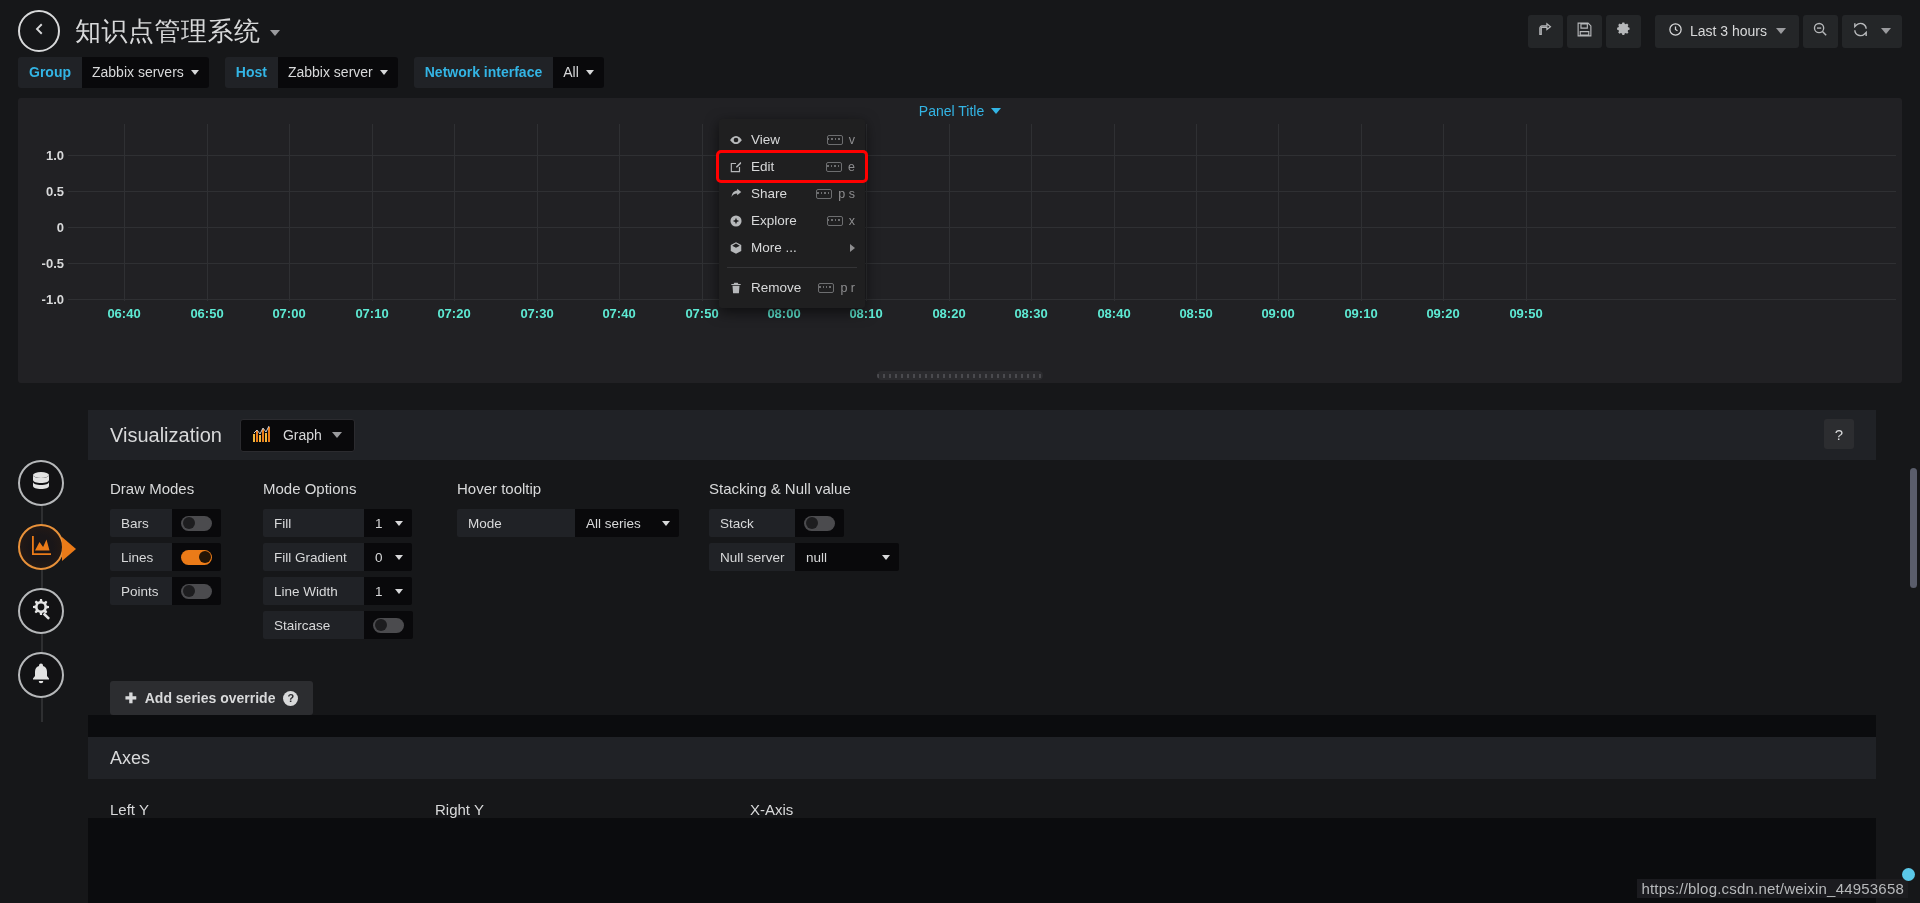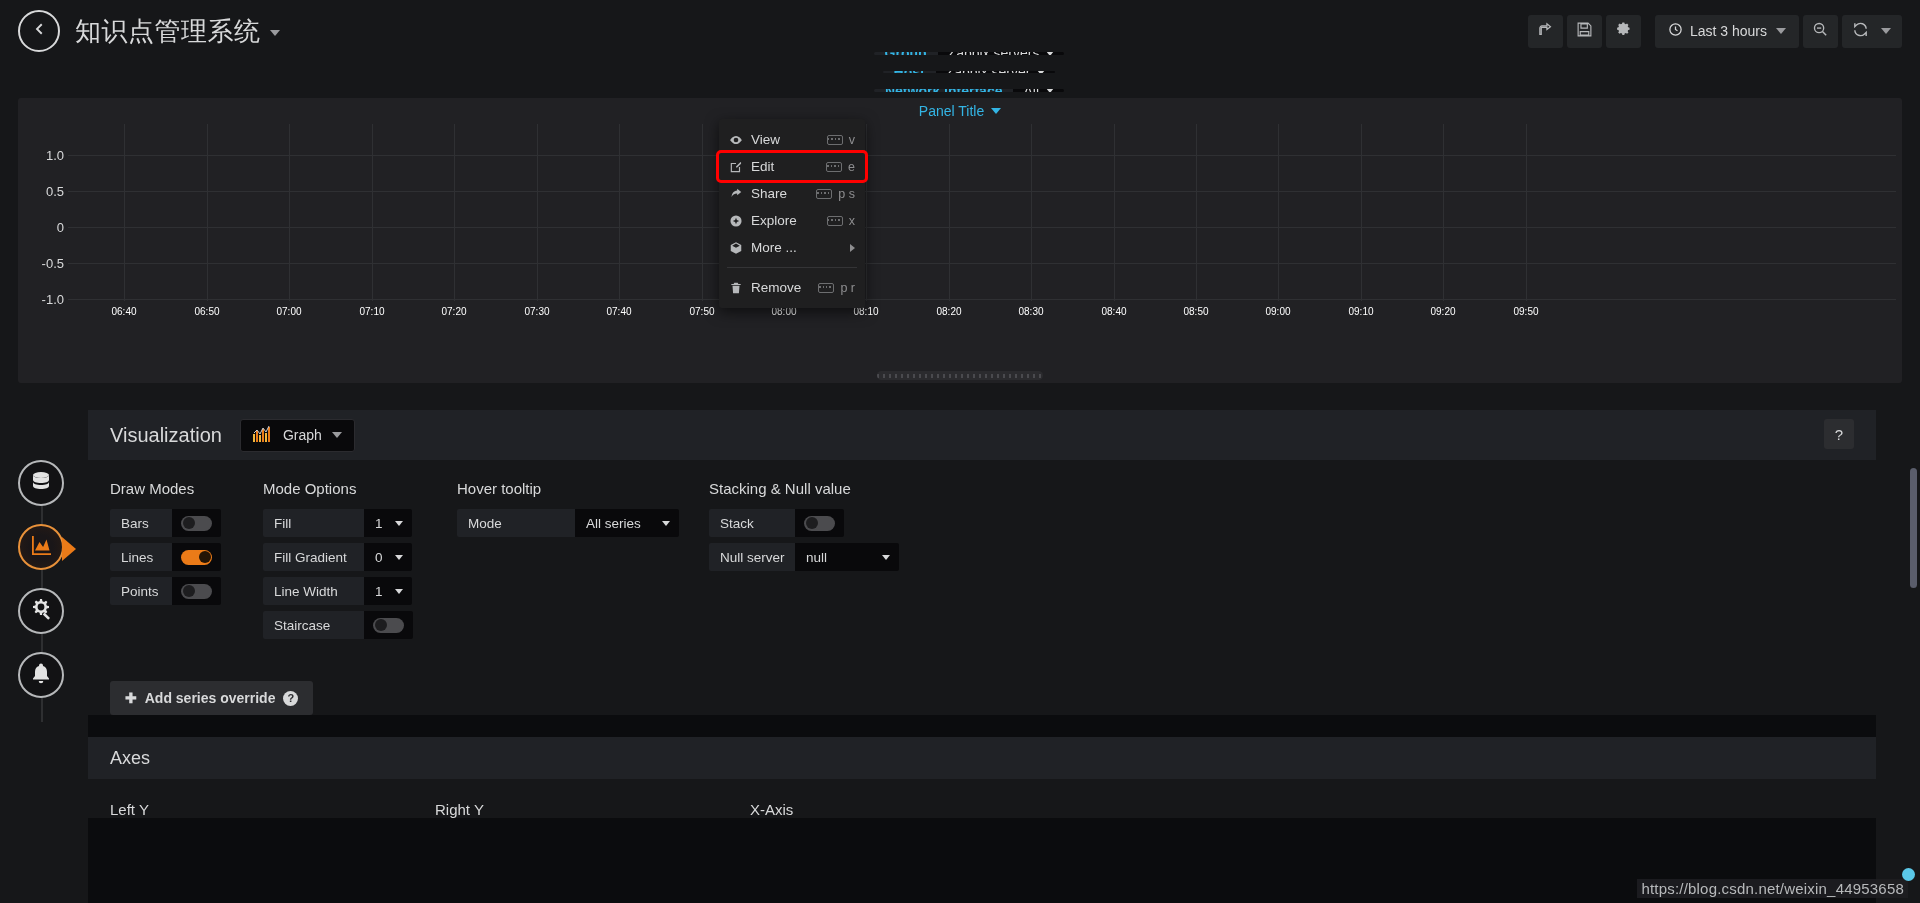--- a/index.html
+++ b/index.html
@@ -53,21 +53,21 @@
     color: #d8d9da; font-size: 14px;
   }
   .timepicker svg { width: 15px; height: 15px; fill: none; stroke: #d8d9da; stroke-width: 2; }
   .refresh-split { display: flex; align-items: center; background: #242628; border-radius: 3px; height: 33px; }
   .refresh-split .rs-btn { padding: 0 10px; display: flex; align-items: center; cursor: pointer; height: 33px; }
   .refresh-split .rs-btn svg { width: 17px; height: 17px; fill: #b6b8ba; }
 
   
   .varbar {
     position: absolute; top: 52px; left: 0; width: 1920px; height: 40px;
-    display: flex; align-items: center; padding-left: 18px; gap: 16px; flex-direction: column;
+    display: flex; align-items: center; padding-left: 18px; gap: 16px;
   }
   .var-group { display: flex; align-items: stretch; height: 31px; border-radius: 3px; overflow: hidden; }
   .var-label {
     background: #202226; color: #33b5e5; font-size: 14px; font-weight: bold;
     display: flex; align-items: center; padding: 0 11px; white-space: nowrap;
   }
   .var-value {
     background: #09090b; color: #d8d9da; font-size: 14px;
     display: flex; align-items: center; padding: 0 10px; cursor: pointer;
     white-space: nowrap; gap: 7px;
@@ -86,29 +86,29 @@
   .panel-header {
     height: 26px; display: flex; align-items: center; justify-content: center;
     position: relative;
   }
   .panel-title {
     font-size: 14px; color: #33b5e5; cursor: pointer;
     display: flex; align-items: center; gap: 7px;
   }
   .panel-title .caret-sm { border-top-color: #33b5e5; margin-left: 0; }
 
-  .plot-area { position: absolute; left: 0; top: 26px; width: 1884px; height: 236px; }
+  .plot-area { position: absolute; left: 0; top: 26px; width: 1884px; height: 236px; font-weight: bold; }
   .yaxis-label {
     position: absolute; right: 1838px; font-size: 13px; color: #d8d9da;
     text-align: right; width: 70px; transform: translateY(-50%);
   }
   .gridline-h { position: absolute; left: 50px; width: 1828px; height: 1px; background: #2f3033; }
   .gridline-v { position: absolute; top: 0; width: 1px; height: 177px; background: #2f3033; }
   .xaxis-label {
-    position: absolute; top: 182px; font-size: 10px; color: #ffffff;
+    position: absolute; top: 182px; font-size: 13px; color: #5eead4;
     transform: translateX(-50%); white-space: nowrap; text-align: right;
   }
   .drag-handle {
     position: absolute; bottom: 3px; left: 50%; transform: translateX(-50%);
     width: 166px; height: 9px; border-radius: 5px; background: #2b2b2e;
     cursor: ns-resize;
     background-image: repeating-linear-gradient(to right, #4a4a4e 0 2px, transparent 2px 6px);
     background-position: center; background-repeat: repeat-x; background-size: auto 4px;
   }
 

